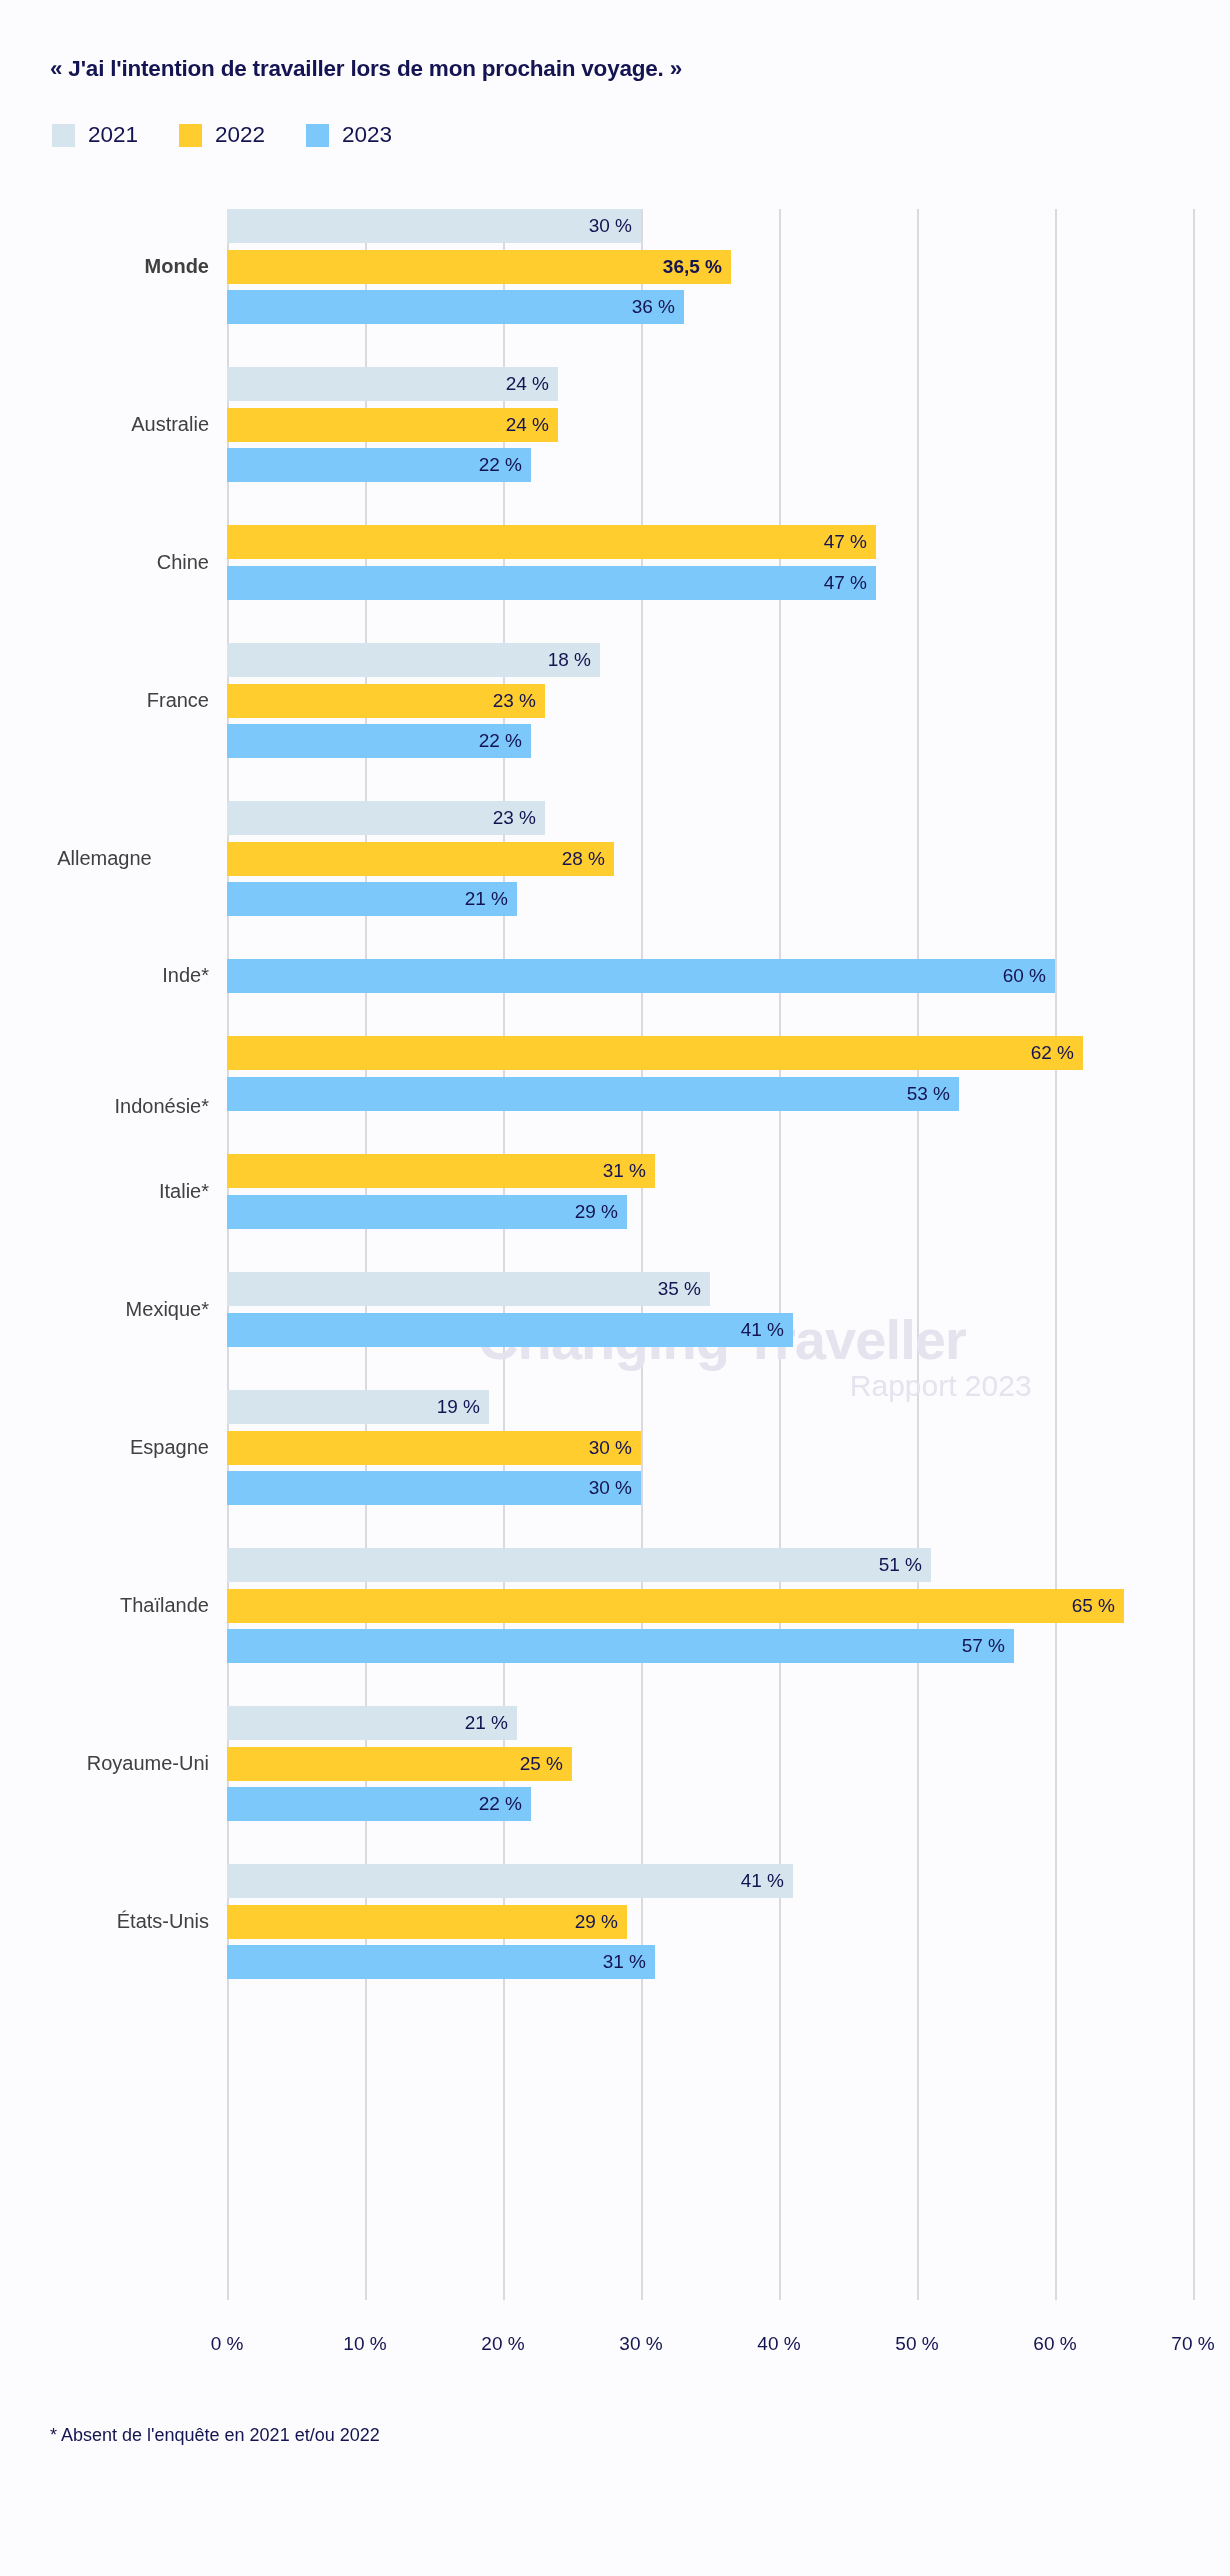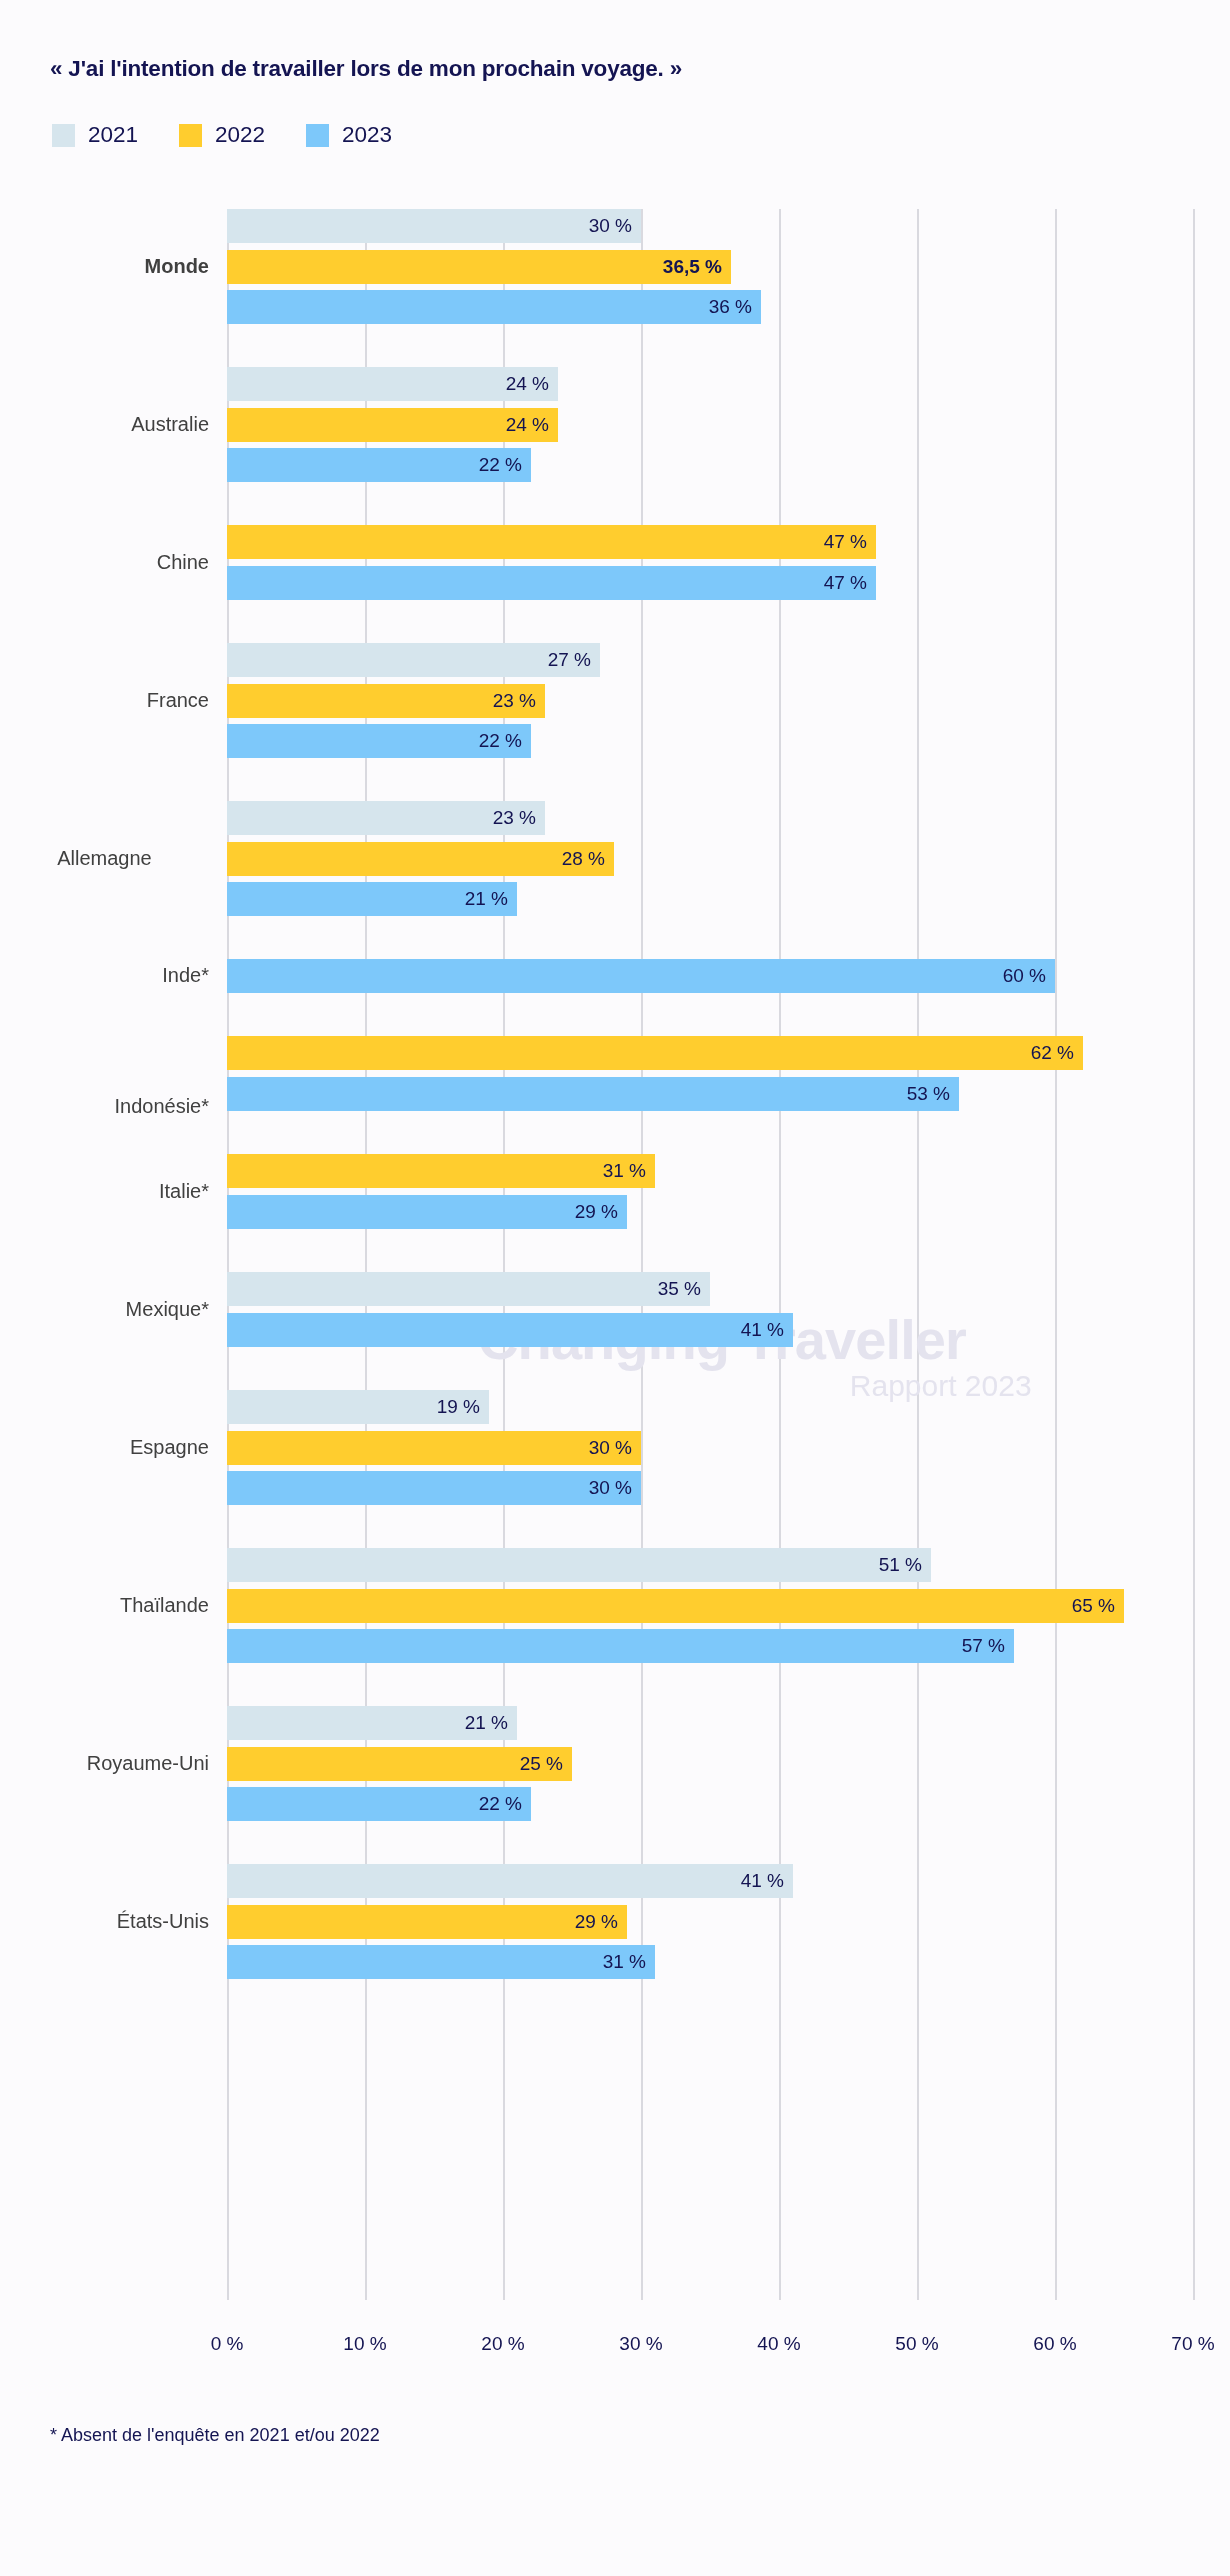--- a/index.html
+++ b/index.html
@@ -183,21 +183,21 @@
         <div class="bar" style="width: 414px; background: rgb(214, 229, 237);">
           <span class="bar-value">30 %</span>
         </div>
       </div>
       <div class="bar-row" style="position: absolute; top: 41px; left: 0px; right: 0px;">
         <div class="bar" style="width: 504px; background: rgb(255, 205, 46); font-weight: bold;">
           <span class="bar-value">36,5 %</span>
         </div>
       </div>
       <div class="bar-row" style="position: absolute; top: 81px; left: 0px; right: 0px;">
-        <div class="bar" style="width: 534px; background: rgb(125, 200, 250);">
+        <div class="bar" style="width: 457px; background: rgb(125, 200, 250);">
           <span class="bar-value">36 %</span>
         </div>
       </div>
     </div>
     <div class="group" style="height: 115px; margin-bottom: 43px;">
       <div class="group-label" style="top: 46px;">Australie</div>
       <div class="bar-row" style="position: absolute; top: 0px; left: 0px; right: 0px;">
         <div class="bar" style="width: 331px; background: rgb(214, 229, 237);">
           <span class="bar-value">24 %</span>
         </div>
@@ -223,21 +223,21 @@
       <div class="bar-row" style="position: absolute; top: 41px; left: 0px; right: 0px;">
         <div class="bar" style="width: 649px; background: rgb(125, 200, 250);">
           <span class="bar-value">47 %</span>
         </div>
       </div>
     </div>
     <div class="group" style="height: 115px; margin-bottom: 43px;">
       <div class="group-label" style="top: 46px;">France</div>
       <div class="bar-row" style="position: absolute; top: 0px; left: 0px; right: 0px;">
         <div class="bar" style="width: 373px; background: rgb(214, 229, 237);">
-          <span class="bar-value">27 %</span>
+          <span class="bar-value">18 %</span>
         </div>
       </div>
       <div class="bar-row" style="position: absolute; top: 41px; left: 0px; right: 0px;">
         <div class="bar" style="width: 318px; background: rgb(255, 205, 46);">
           <span class="bar-value">23 %</span>
         </div>
       </div>
       <div class="bar-row" style="position: absolute; top: 81px; left: 0px; right: 0px;">
         <div class="bar" style="width: 304px; background: rgb(125, 200, 250);">
           <span class="bar-value">22 %</span>

